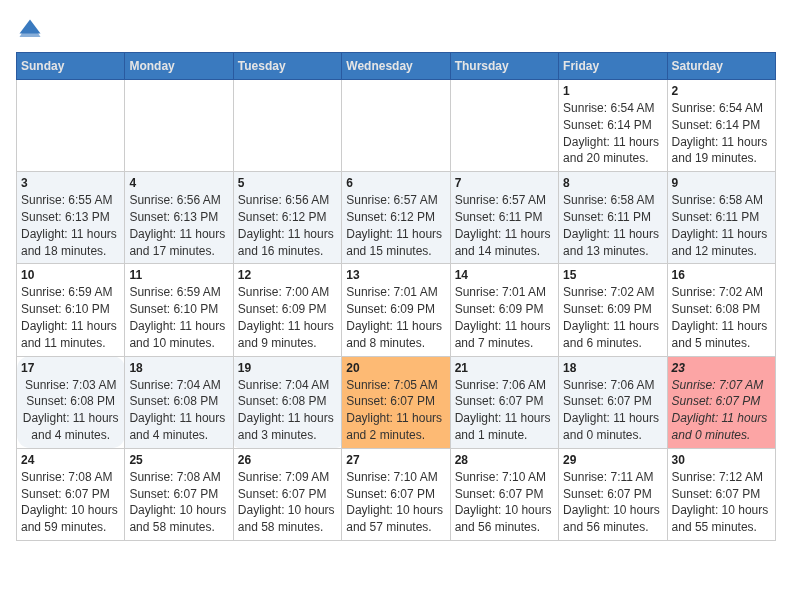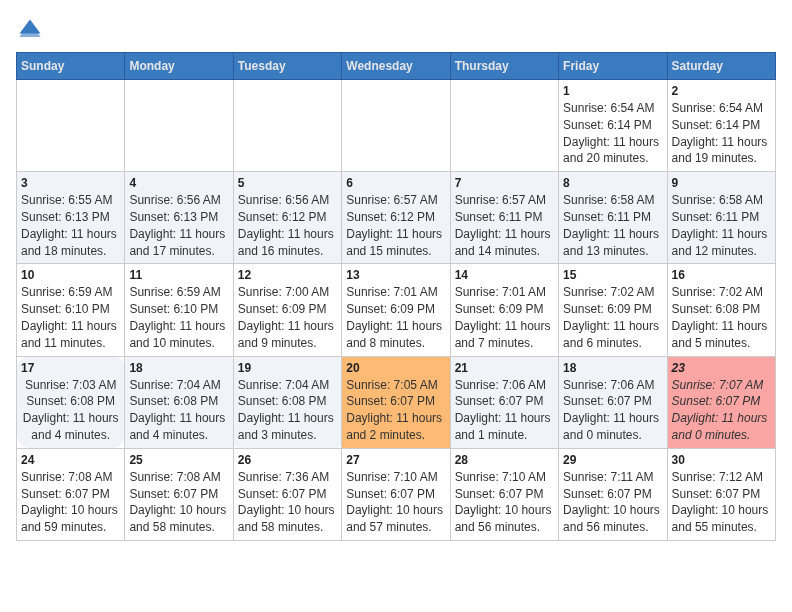--- a/index.html
+++ b/index.html
@@ -302,21 +302,21 @@
         </td>
         <td>
           <span class="day-number">25</span>
           <div class="day-info" style="white-space: pre-line;">Sunrise: 7:08 AM
 Sunset: 6:07 PM
 Daylight: 10 hours
 and 58 minutes.</div>
         </td>
         <td>
           <span class="day-number">26</span>
-          <div class="day-info" style="white-space: pre-line;">Sunrise: 7:36 AM
+          <div class="day-info" style="white-space: pre-line;">Sunrise: 7:09 AM
 Sunset: 6:07 PM
 Daylight: 10 hours
 and 58 minutes.</div>
         </td>
         <td>
           <span class="day-number">27</span>
           <div class="day-info" style="white-space: pre-line;">Sunrise: 7:10 AM
 Sunset: 6:07 PM
 Daylight: 10 hours
 and 57 minutes.</div>

